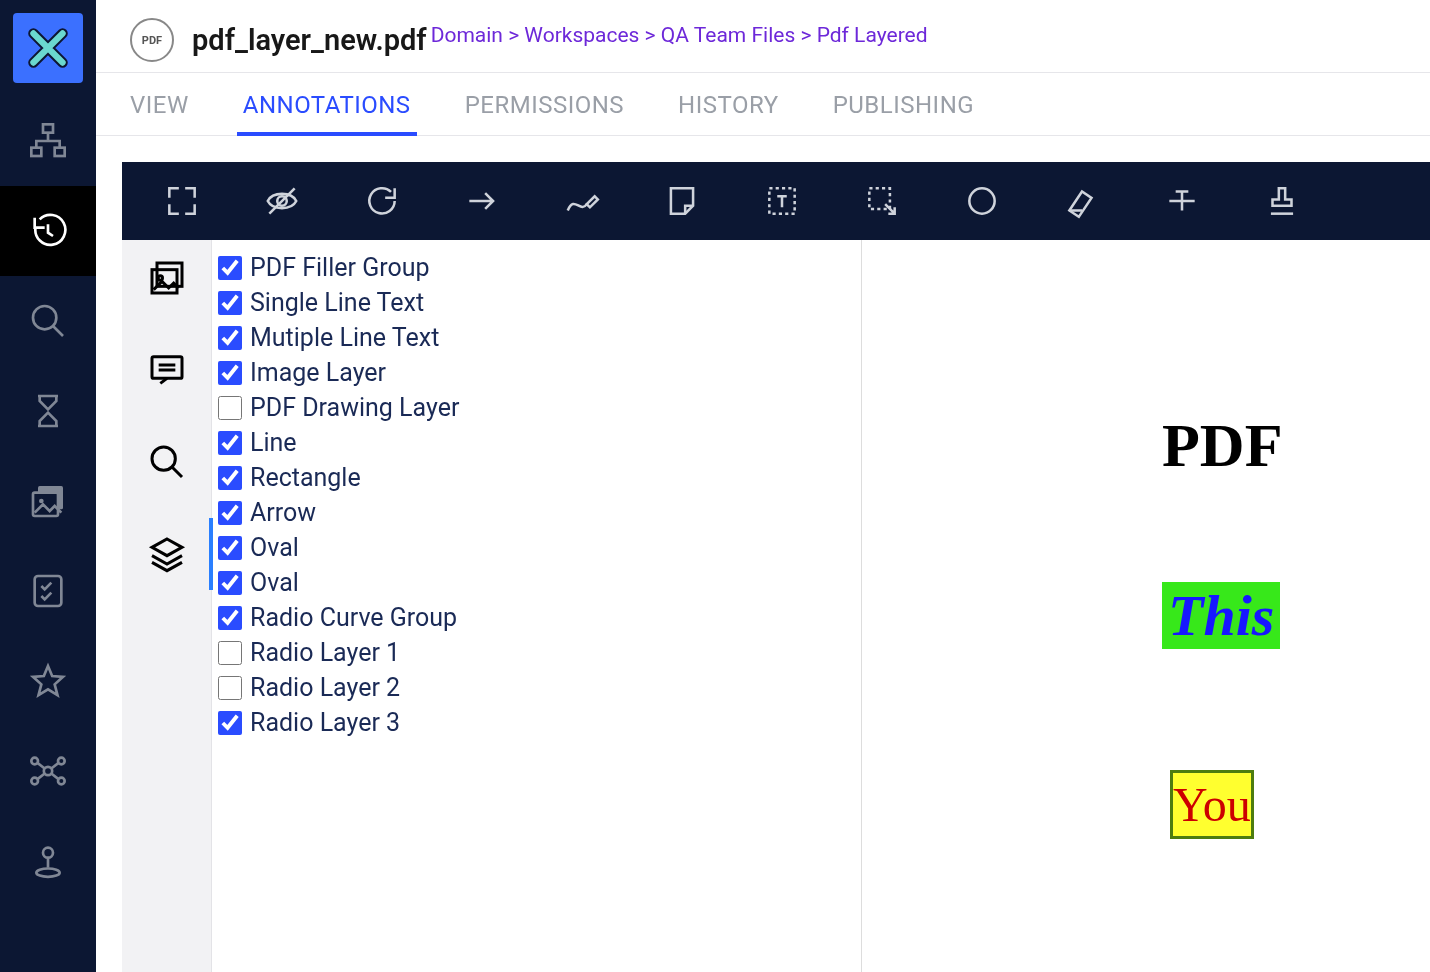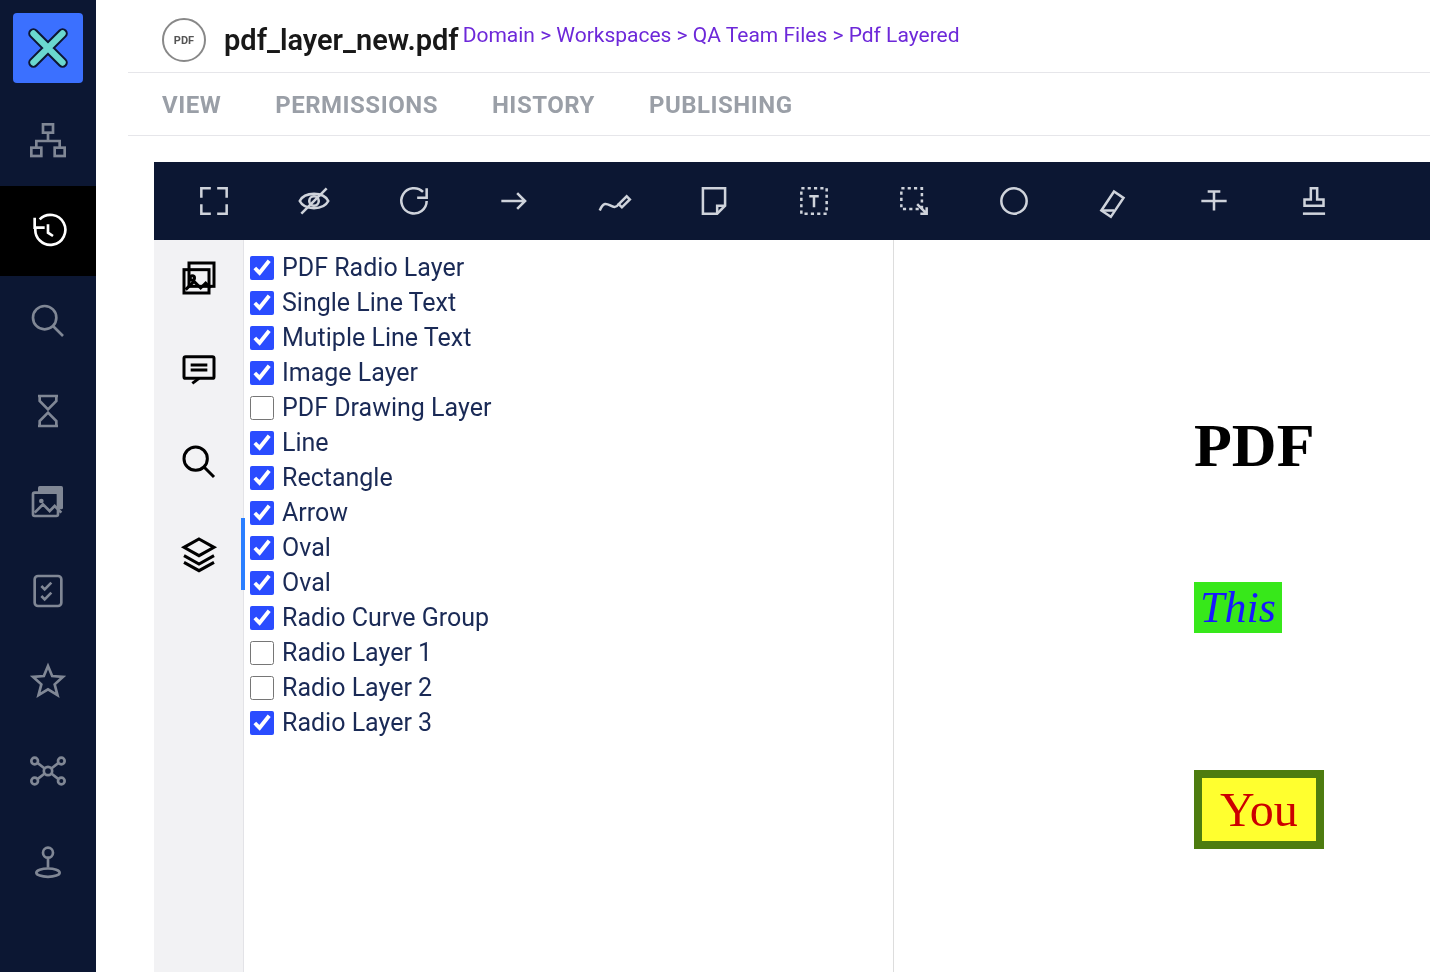--- a/index.html
+++ b/index.html
@@ -43,21 +43,20 @@
     stroke-width: 1.6;
   }
   .app-nav .nav-item.active svg { stroke: #ffffff; }
 
   
   .main {
     flex: 1;
     display: flex;
     flex-direction: column;
     min-width: 0;
-    margin-left: 32px;
   }
   .header {
     padding: 18px 34px 10px 34px;
     display: flex;
     align-items: center;
     gap: 18px;
     border-bottom: 1px solid #e6e6ea;
   }
   .pdf-badge {
     width: 44px; height: 44px;
@@ -73,21 +72,21 @@
 
   
   .tabs {
     display: flex;
     gap: 54px;
     padding: 18px 34px 0 34px;
     border-bottom: 1px solid #e6e6ea;
   }
   .tab {
     font-size: 24px;
-    font-weight: 700;
+    font-weight: 400;
     letter-spacing: 0.5px;
     color: #9a9fa7;
     padding-bottom: 16px;
     cursor: pointer;
     position: relative;
   }
   .tab.active {
     color: #2a4cff;
   }
   .tab.active::after {
@@ -181,32 +180,32 @@
   .preview-title {
     position:absolute; top:170px; left:300px;
     font-family: "Times New Roman", serif;
     font-size: 62px; font-weight:700; color:#000;
     white-space:nowrap;
   }
   .preview-highlight {
     position:absolute; top:342px; left:300px;
     background:#37e81a;
     font-family:"Times New Roman",serif;
-    font-size:44px; font-style:italic; font-weight:400;
+    font-size:58px; font-style:italic; font-weight:700;
     color:#1717ff;
     padding: 0 6px;
     white-space:nowrap;
   }
   .preview-box {
-    position:absolute; top:530px; left:300px;
-    border:8px solid #4d7c0f;
+    position:absolute; top:530px; left:308px;
+    border:3px solid #4d7c0f;
     background:#ffff2f;
     font-family:"Times New Roman",serif;
     font-size:48px; color:#cc0000;
-    padding: 4px 18px;
+    padding: 4px 0;
     white-space:nowrap;
   }
 </style>
 </head>
 <body>
 
 <nav class="app-nav">
   <div class="logo-wrap">
     <div class="logo">
       <svg viewBox="0 0 24 24">
@@ -284,20 +283,21 @@
   <div class="header">
     <div class="pdf-badge">PDF</div>
     <div class="title-block">
       <div class="file-title">pdf_layer_new.pdf</div>
       <div class="breadcrumb">Domain &gt; Workspaces &gt; QA Team Files &gt; Pdf Layered</div>
     </div>
   </div>
 
   <div class="tabs">
     <div class="tab">VIEW</div>
+    <div class="tab active">ANNOTATIONS</div>
     <div class="tab">PERMISSIONS</div>
     <div class="tab">HISTORY</div>
     <div class="tab">PUBLISHING</div>
   </div>
 
   <div class="content-row">
     <div class="doc-area">
       <div class="doc-toolbar">
         <div class="tool-btn">
             <svg viewBox="0 0 24 24">
@@ -398,21 +398,21 @@
                 <path d="M12 3 l9 5 l-9 5 l-9 -5 Z"></path>
                 <path d="M3 13 l9 5 l9 -5"></path>
                 <path d="M3 17 l9 5 l9 -5"></path>
               </svg>
             </div>
         </div>
 
         <div class="layers-panel" id="layers-panel">
             <div class="layer-item">
               <input type="checkbox" checked="" style="">
-              <label>PDF Radio Layer</label>
+              <label>PDF Filler Group</label>
             </div>
             <div class="layer-item">
               <input type="checkbox" checked="" style="">
               <label>Single Line Text</label>
             </div>
             <div class="layer-item">
               <input type="checkbox" checked="" style="">
               <label>Mutiple Line Text</label>
             </div>
             <div class="layer-item">

